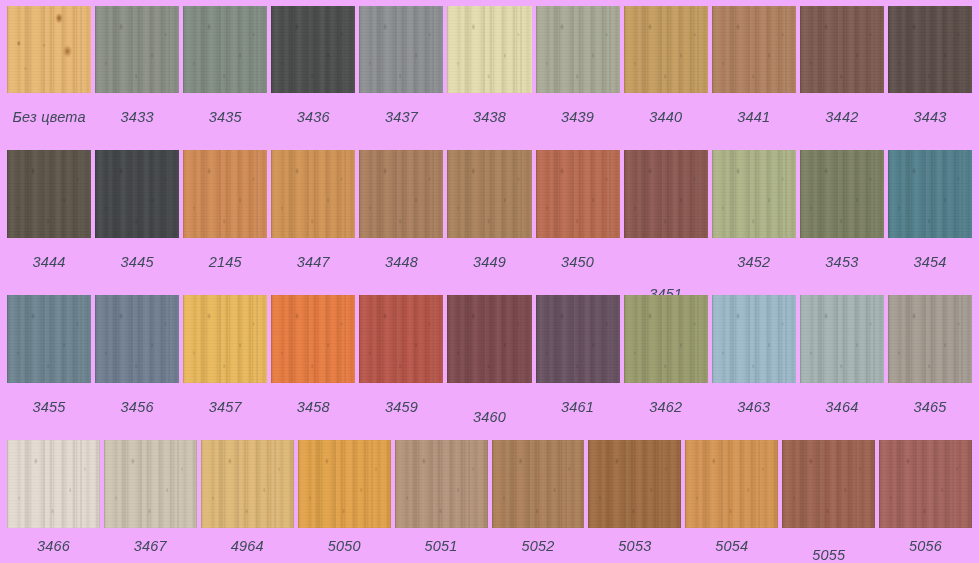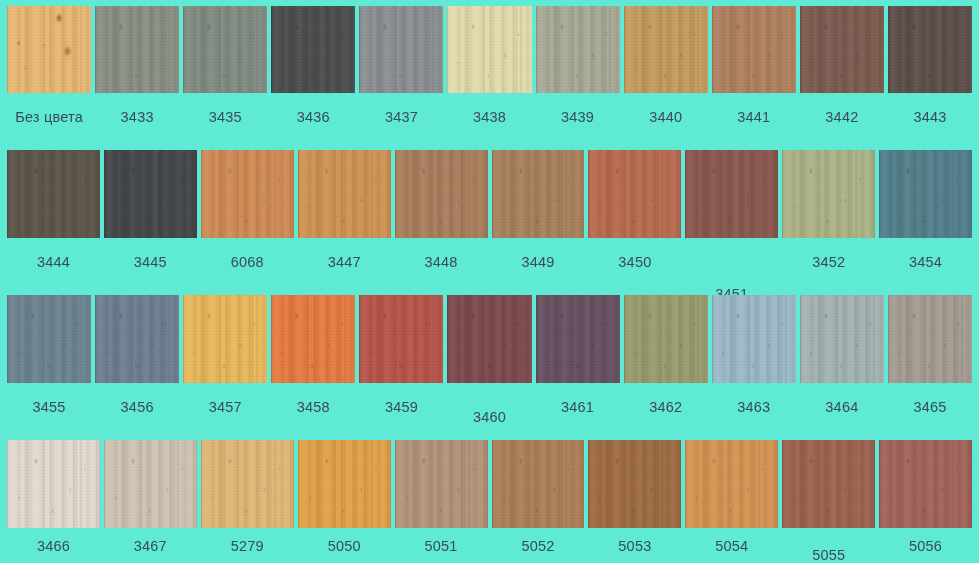--- a/index.html
+++ b/index.html
@@ -118,21 +118,21 @@
     justify-content: center;
     font-size: 14.5px;
     color: #3c4a58;
     letter-spacing: 0.2px;
     white-space: nowrap;
   }
 </style>
 </head>
 <body>
 
-<div id="palette-grid" style="background: #5eead4;">
+<div id="palette-grid" style="background: #f0abfc; font-style: italic;">
     <div class="swatch-row r0">
       <div class="swatch-cell">
         <div class="swatch-tile natural" title="Без цвета" style="background-color: rgb(232, 184, 115);"></div>
         <div class="swatch-label" style="color: rgb(60, 74, 88);">Без цвета</div>
       </div>
       <div class="swatch-cell">
         <div class="swatch-tile" title="3433" style="background-color: rgb(139, 144, 134);"></div>
         <div class="swatch-label" style="color: rgb(60, 74, 88);">3433</div>
       </div>
       <div class="swatch-cell">
@@ -176,21 +176,21 @@
       <div class="swatch-cell">
         <div class="swatch-tile" title="3444" style="background-color: rgb(93, 85, 73);"></div>
         <div class="swatch-label" style="color: rgb(60, 74, 88);">3444</div>
       </div>
       <div class="swatch-cell">
         <div class="swatch-tile" title="3445" style="background-color: rgb(68, 71, 74);"></div>
         <div class="swatch-label" style="color: rgb(60, 74, 88);">3445</div>
       </div>
       <div class="swatch-cell">
         <div class="swatch-tile" title="3446" style="background-color: rgb(208, 139, 85);"></div>
-        <div class="swatch-label" style="color: rgb(60, 74, 88);">6068</div>
+        <div class="swatch-label" style="color: rgb(60, 74, 88);">2145</div>
       </div>
       <div class="swatch-cell">
         <div class="swatch-tile" title="3447" style="background-color: rgb(208, 147, 84);"></div>
         <div class="swatch-label" style="color: rgb(60, 74, 88);">3447</div>
       </div>
       <div class="swatch-cell">
         <div class="swatch-tile" title="3448" style="background-color: rgb(169, 126, 93);"></div>
         <div class="swatch-label" style="color: rgb(60, 74, 88);">3448</div>
       </div>
       <div class="swatch-cell">
@@ -203,20 +203,24 @@
       </div>
       <div class="swatch-cell">
         <div class="swatch-tile" title="3451" style="background-color: rgb(138, 87, 80);"></div>
         <div class="swatch-label" style="color: rgb(60, 74, 88); margin-top: 48px;">3451</div>
       </div>
       <div class="swatch-cell">
         <div class="swatch-tile" title="3452" style="background-color: rgb(173, 179, 135);"></div>
         <div class="swatch-label" style="color: rgb(60, 74, 88);">3452</div>
       </div>
       <div class="swatch-cell">
+        <div class="swatch-tile" title="3453" style="background-color: rgb(123, 127, 97);"></div>
+        <div class="swatch-label" style="color: rgb(60, 74, 88);">3453</div>
+      </div>
+      <div class="swatch-cell">
         <div class="swatch-tile" title="3454" style="background-color: rgb(82, 127, 140);"></div>
         <div class="swatch-label" style="color: rgb(60, 74, 88);">3454</div>
       </div>
     </div>
     <div class="swatch-row r2">
       <div class="swatch-cell">
         <div class="swatch-tile" title="3455" style="background-color: rgb(108, 132, 144);"></div>
         <div class="swatch-label" style="color: rgb(60, 74, 88);">3455</div>
       </div>
       <div class="swatch-cell">
@@ -264,21 +268,21 @@
       <div class="swatch-cell">
         <div class="swatch-tile" title="3466" style="background-color: rgb(227, 218, 208);"></div>
         <div class="swatch-label" style="color: rgb(60, 74, 88);">3466</div>
       </div>
       <div class="swatch-cell">
         <div class="swatch-tile" title="3467" style="background-color: rgb(206, 196, 178);"></div>
         <div class="swatch-label" style="color: rgb(60, 74, 88);">3467</div>
       </div>
       <div class="swatch-cell">
         <div class="swatch-tile" title="3469" style="background-color: rgb(223, 184, 119);"></div>
-        <div class="swatch-label" style="color: rgb(60, 74, 88);">5279</div>
+        <div class="swatch-label" style="color: rgb(60, 74, 88);">4964</div>
       </div>
       <div class="swatch-cell">
         <div class="swatch-tile" title="5050" style="background-color: rgb(226, 162, 73);"></div>
         <div class="swatch-label" style="color: rgb(60, 74, 88);">5050</div>
       </div>
       <div class="swatch-cell">
         <div class="swatch-tile" title="5051" style="background-color: rgb(180, 147, 122);"></div>
         <div class="swatch-label" style="color: rgb(60, 74, 88);">5051</div>
       </div>
       <div class="swatch-cell">

